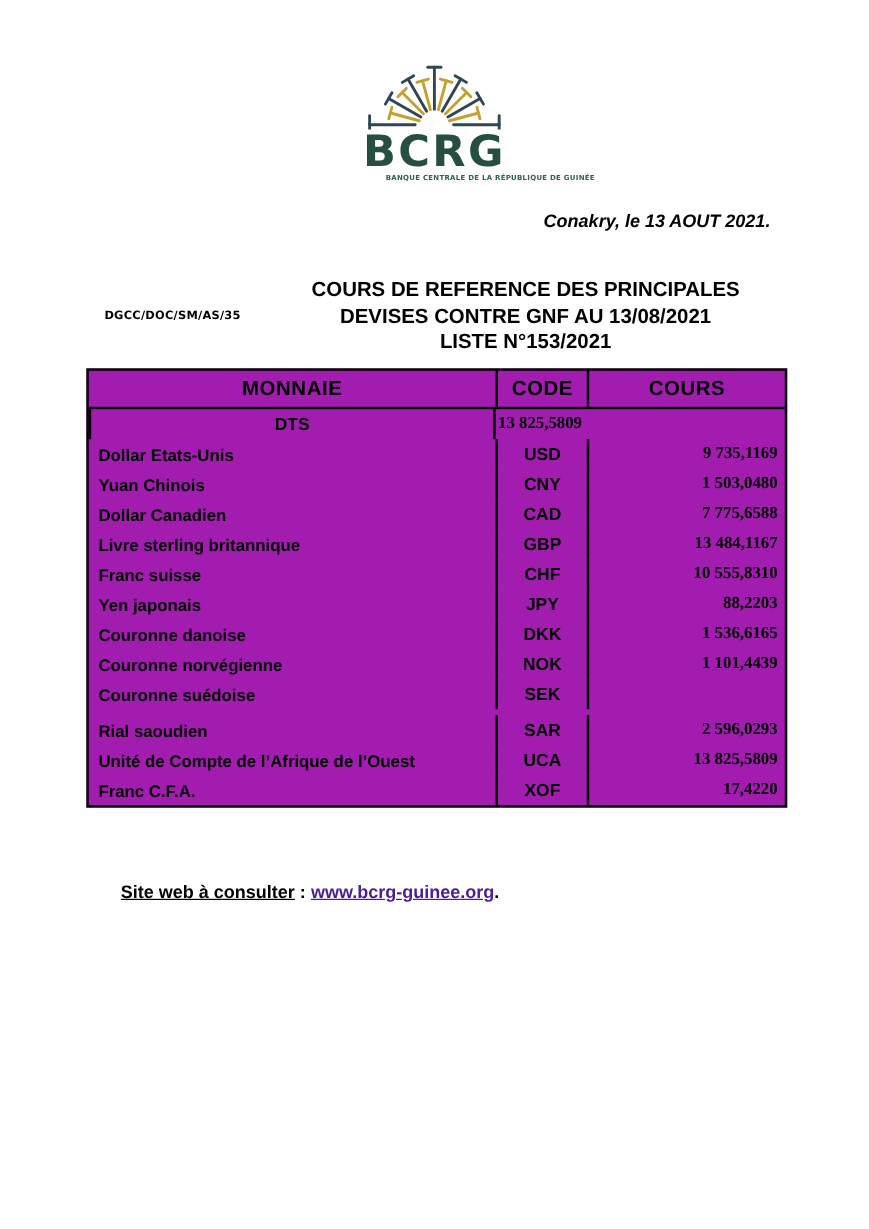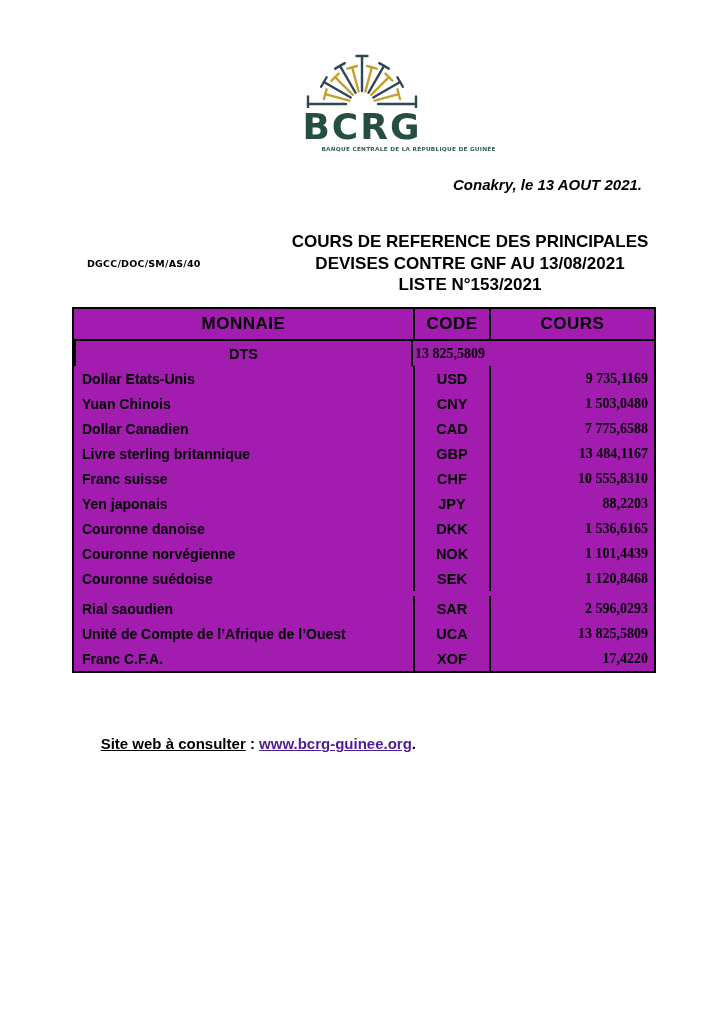--- a/index.html
+++ b/index.html
@@ -33,21 +33,21 @@
     position:absolute; top:176px; left:420px; width:222px;
     text-align:right; font-weight:bold; font-style:italic; font-size:15px;
     white-space:nowrap;
   }
   .ref-code {
     position:absolute; top:258px; left:87px;
     font-family:"DejaVu Sans", sans-serif;
     font-weight:bold; font-size:9.5px; letter-spacing:0.2px;
   }
   .doc-title {
-    position:absolute; top:231px; left:280px; width:380px;
+    position:absolute; top:231px; left:248px; width:380px;
     text-align:center; font-weight:bold; font-size:17px; line-height:21.5px;
   }
   .doc-title div { white-space:nowrap; }
 
   
   .rates-table {
     position:absolute; top:307px; left:72px; width:584px;
     border:2px solid #000; box-sizing:border-box;
     background:#a21caf;
   }
@@ -111,21 +111,21 @@
         <line x1="105.41108617347199" y1="39.335247154658866" x2="107.9992766244972" y2="48.994505417549554" stroke="#c3a12e" stroke-width="2.4" stroke-linecap="round"></line>
         <line x1="86" y1="54" x2="124" y2="54" stroke="#2e4753" stroke-width="2.4" stroke-linecap="round"></line>
         <line x1="124" y1="46.5" x2="124" y2="61.5" stroke="#2e4753" stroke-width="2.4" stroke-linecap="round"></line>
       </svg>
     <div class="wordmark" style="color: rgb(38, 79, 66);">BCRG</div>
     <div class="tagline">BANQUE CENTRALE DE LA RÉPUBLIQUE DE GUINÉE</div>
   </div>
 
   <div class="date-line">Conakry, le 13 AOUT 2021.</div>
 
-  <div class="ref-code">DGCC/DOC/SM/AS/40</div>
+  <div class="ref-code">DGCC/DOC/SM/AS/35</div>
 
   <div class="doc-title">
     <div>COURS DE REFERENCE DES PRINCIPALES</div>
     <div>DEVISES CONTRE GNF AU 13/08/2021</div>
     <div>LISTE N°153/2021</div>
   </div>
 
   <div class="rates-table">
     <div class="thead">
       <div class="th">MONNAIE</div>
@@ -173,21 +173,20 @@
           <div class="td cours">1 536,6165</div>
         </div>
         <div class="trow">
           <div class="td monnaie">Couronne norvégienne</div>
           <div class="td code col-code">NOK</div>
           <div class="td cours">1 101,4439</div>
         </div>
         <div class="trow">
           <div class="td monnaie">Couronne suédoise</div>
           <div class="td code col-code">SEK</div>
-          <div class="td cours">1 120,8468</div>
         </div>
         <div class="trow gap">
           <div class="td monnaie">Rial saoudien</div>
           <div class="td code col-code">SAR</div>
           <div class="td cours">2 596,0293</div>
         </div>
         <div class="trow">
           <div class="td monnaie">Unité de Compte de l’Afrique de l’Ouest</div>
           <div class="td code col-code">UCA</div>
           <div class="td cours">13 825,5809</div>

